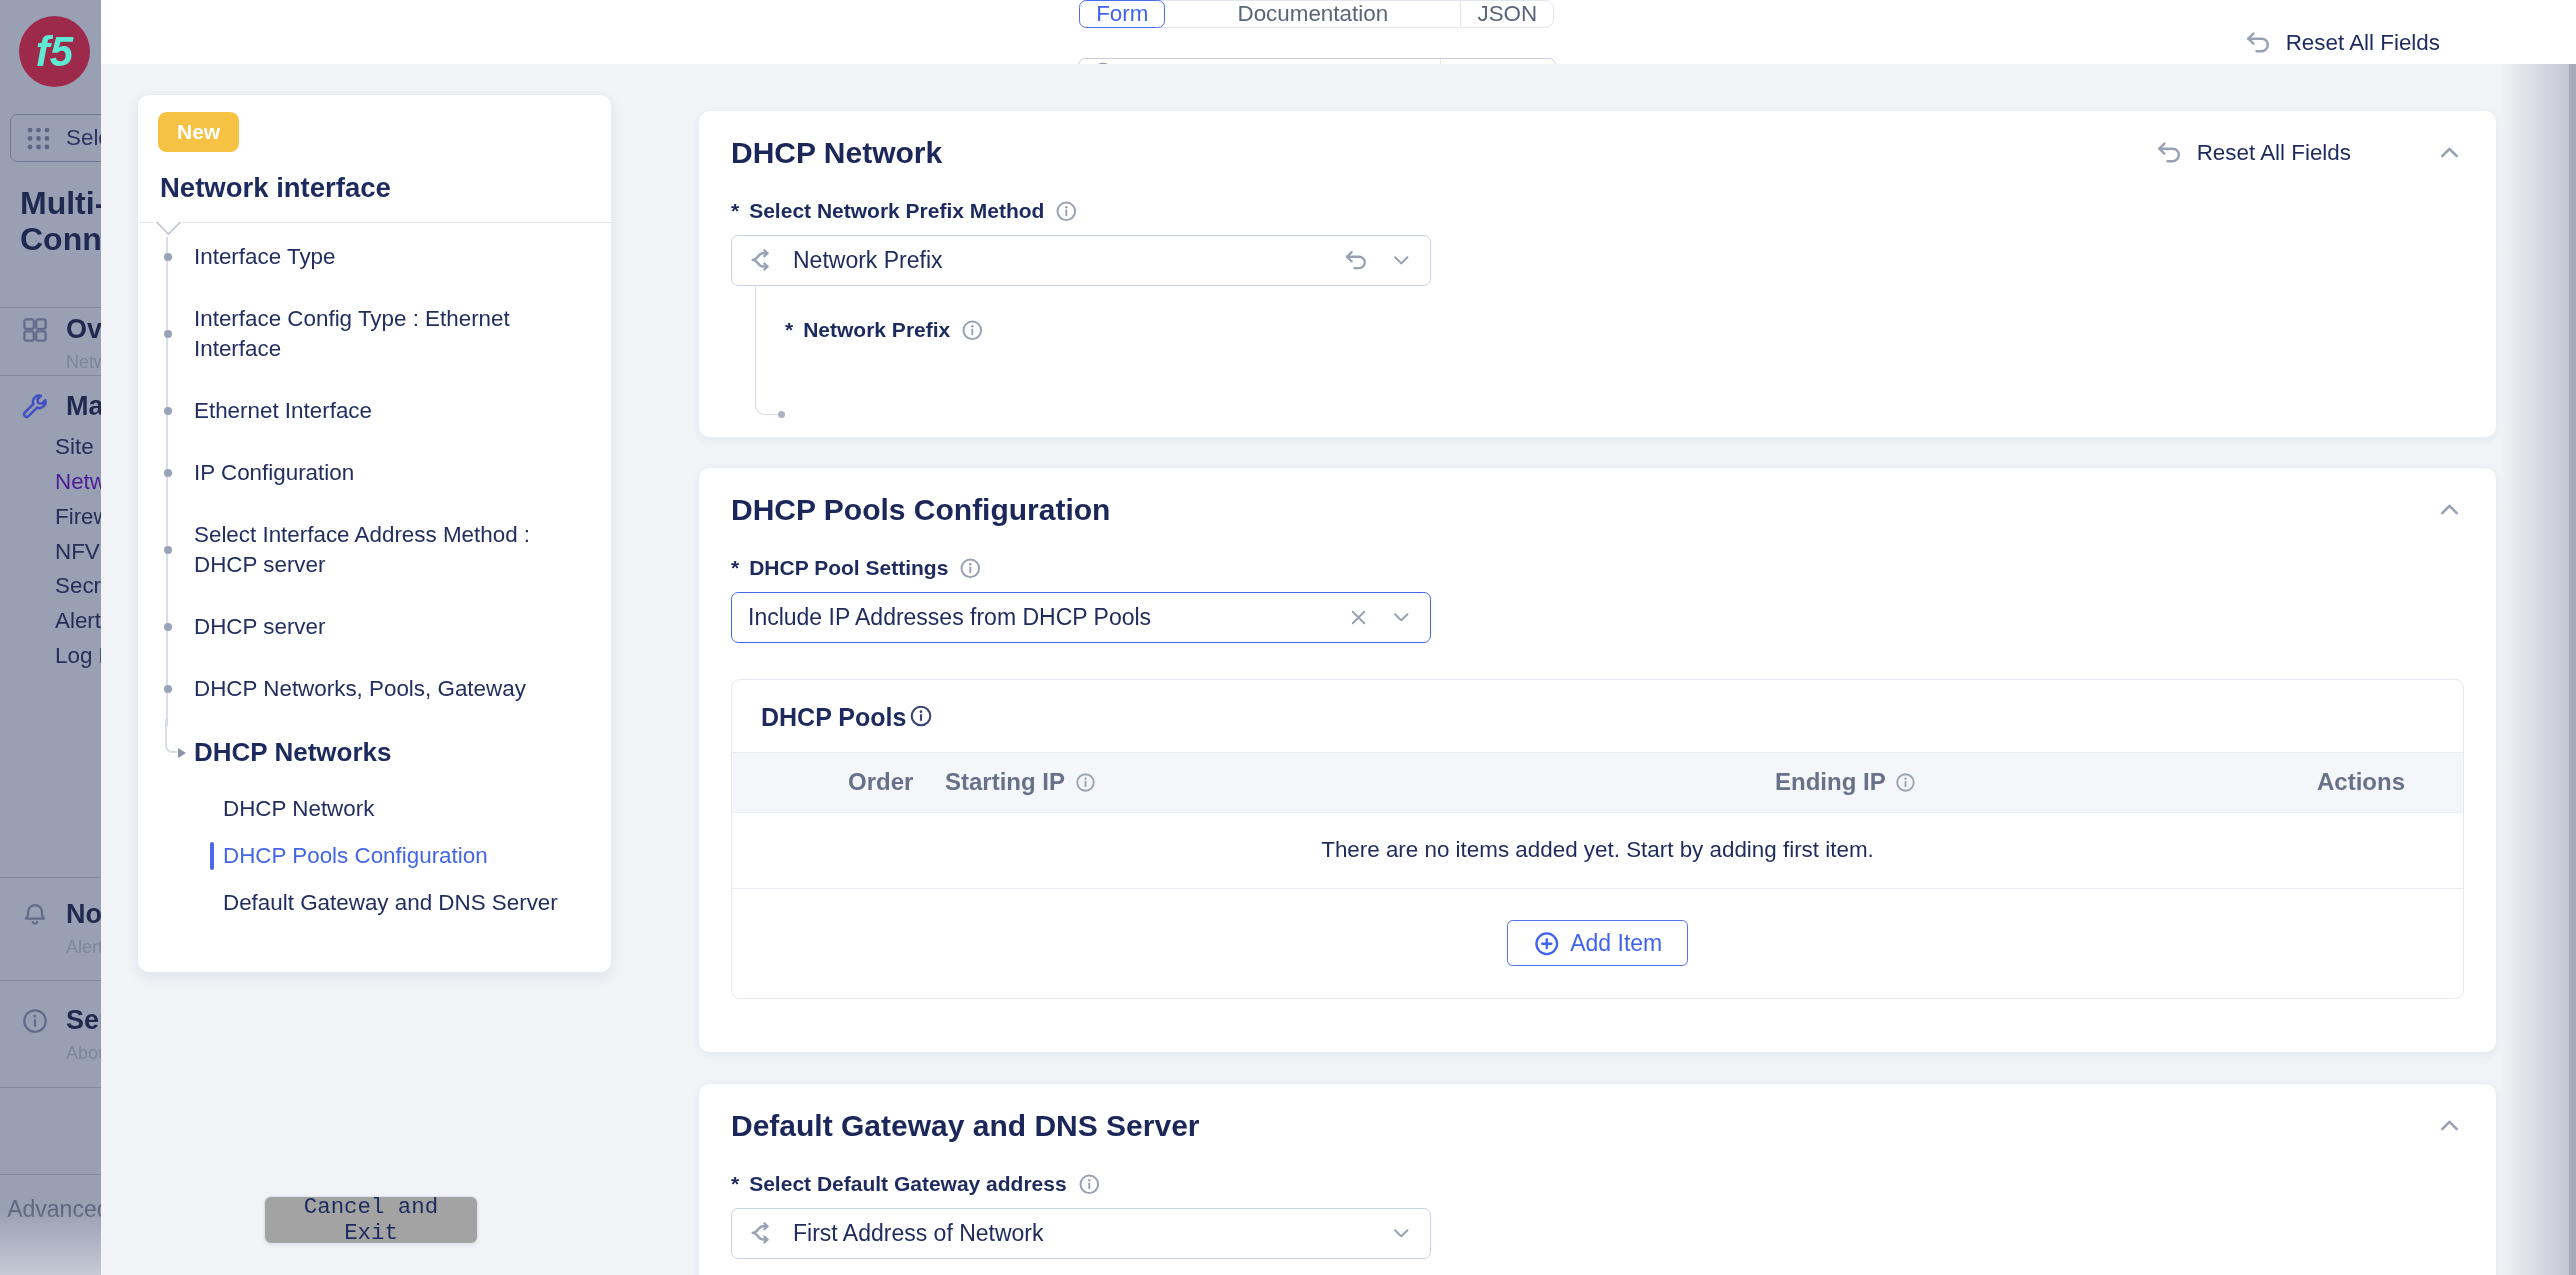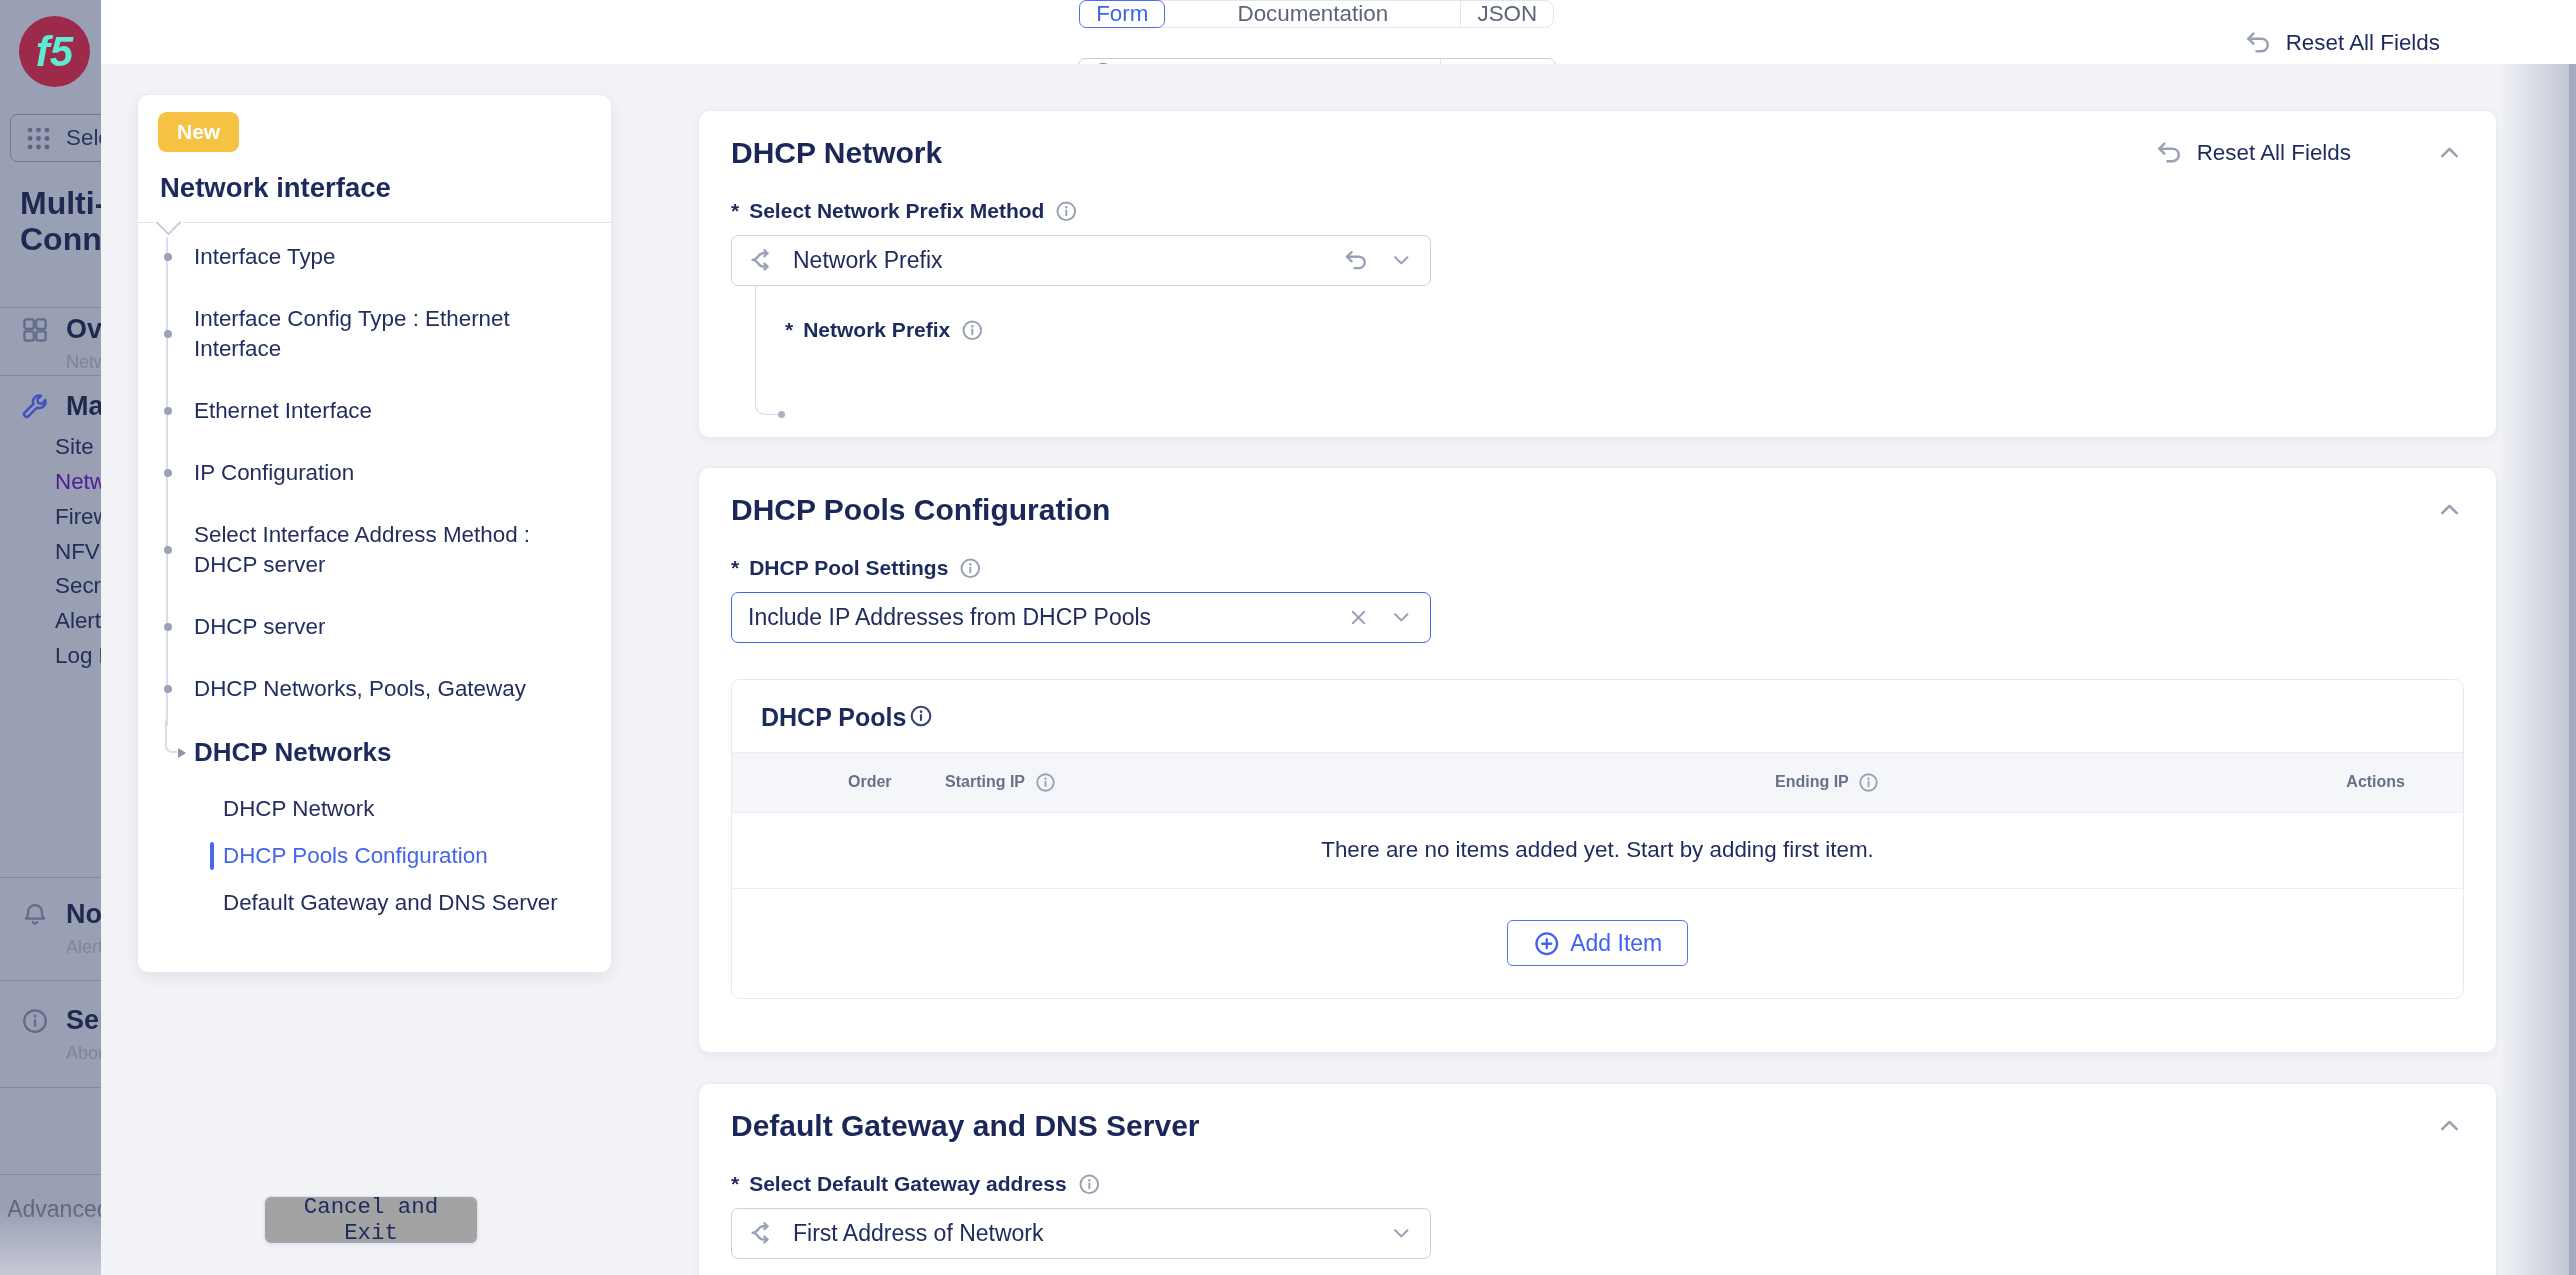--- a/index.html
+++ b/index.html
@@ -112,21 +112,21 @@
     border-radius:50%;background:#aab2c4;}
   .input-wrap{position:relative;width:701px;}
   .text-input{width:100%;height:51px;border:1.4px solid #c8d1e1;border-radius:7.2px;box-sizing:border-box;
     padding:0 51px 0 17.4px;font-size:23px;color:#202c5e;font-family:"Liberation Sans",sans-serif;outline:none;}
   .clear-x{position:absolute;right:14.5px;top:50%;transform:translateY(-50%);color:#9aa2b6;cursor:pointer;}
 
   .pools{margin-top:36px;border:0.7px solid #e6e9f1;border-radius:8.7px;overflow:hidden;}
   .pools-title{display:flex;align-items:flex-start;gap:2px;padding:23px 29px 20px;
     font-size:25px;font-weight:600;color:#1d2a5e;}
   .thead{display:flex;align-items:center;height:61px;background:#f5f6fa;border-top:0.7px solid #eaedf3;
-    border-bottom:0.7px solid #eaedf3;font-size:16px;font-weight:bold;color:#68718a;
+    border-bottom:0.7px solid #eaedf3;font-size:24px;font-weight:bold;color:#68718a;
     padding:0 58px 0 116px;box-sizing:border-box;}
   .th{display:flex;align-items:center;gap:8.7px;}
   .th-order{width:97px;}
   .th-start{width:830px;}
   .th-end{flex:1;}
   .th-actions{width:80px;justify-content:flex-end;}
   .empty-row{height:75px;display:flex;align-items:center;justify-content:center;
     font-size:22.4px;color:#1f2b5d;border-bottom:0.7px solid #eaedf3;}
   .add-row{height:109px;display:flex;align-items:center;justify-content:center;}
   .add-btn{display:flex;align-items:center;gap:10px;height:46px;padding:0 24.6px;background:#fff;

